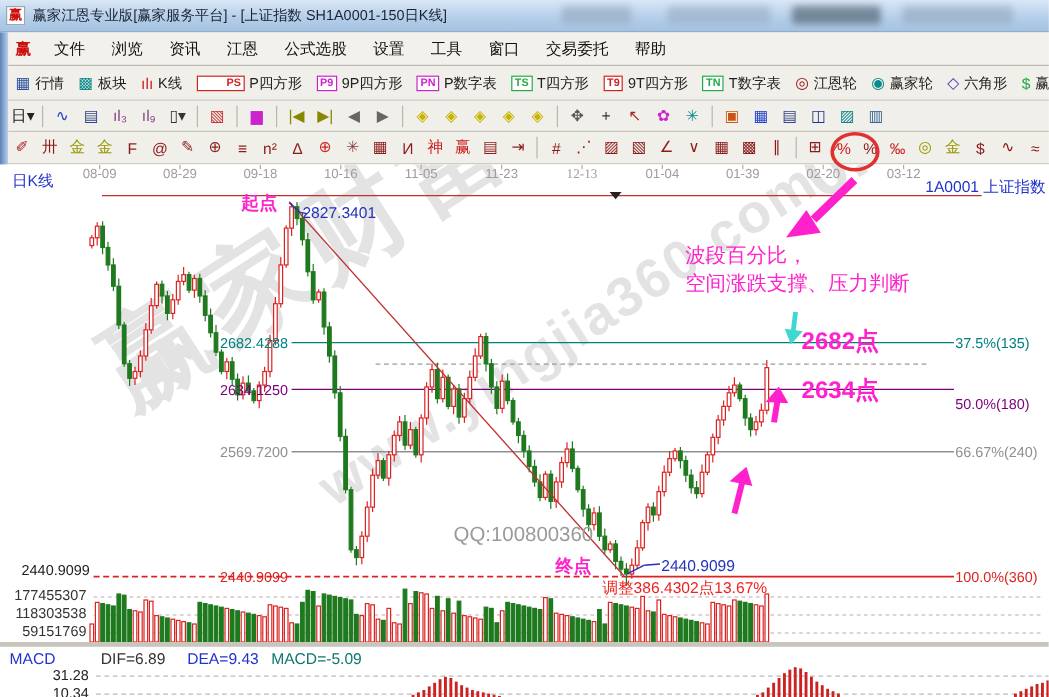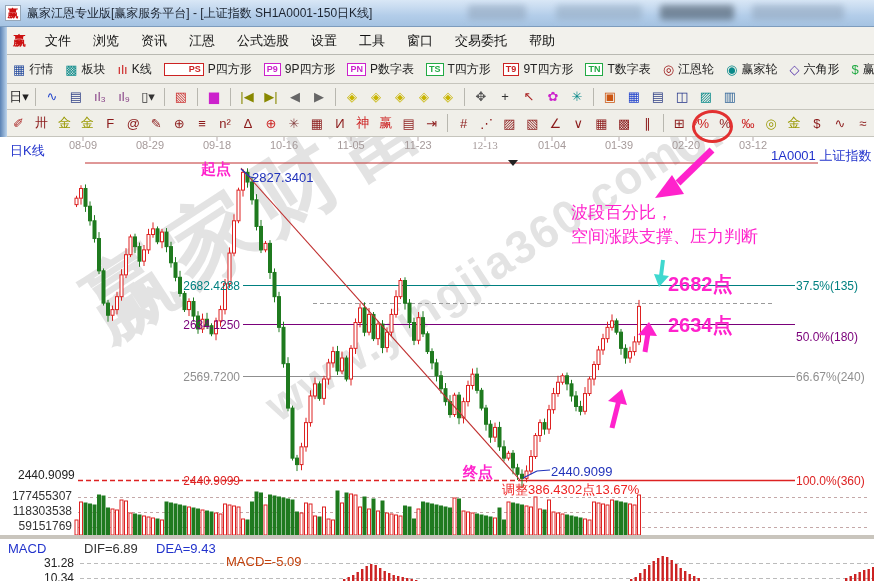--- a/index.html
+++ b/index.html
@@ -60,21 +60,21 @@
   #lbl-p2634    { left:668px; top:175px; font-size:20px; font-weight:bold; color:#ff22cc; }
   #lbl-qq       { left:378px; top:299px; font-size:17px; color:#9a9a9a; }
   #lbl-end      { left:463px; top:326px; font-size:15px; font-weight:bold; color:#ff22cc; }
   #lbl-bottom-price { left:551px; top:327px; font-size:13px; color:#2233bb; }
   #lbl-adjust   { left:502px; top:344px; font-size:13px; color:#ee2222; }
   #lbl-axis-price { left:18px; top:331px; font-size:12px; color:#222; }
 
   #macd-pane { left:8px;   top:404px; font-size:13px; color:#2233cc; }
   #macd-dif  { left:84px;  top:404px; font-size:13px; color:#333; }
   #macd-dea  { left:156px; top:404px; font-size:13px; color:#2233cc; }
-  #macd-val  { left:226px; top:417px; font-size:13px; color:#c2410c; }
+  #macd-val  { left:226px; top:404px; font-size:13px; color:#0f766e; }
   #macd-t1   { left:44px;  top:419px; font-size:12px; color:#222; }
   #macd-t2   { left:44px;  top:434px; font-size:12px; color:#222; }
 
   .vol-sep { position:absolute; left:0; top:398px; width:874px; height:4px;
     background:#c9c5bd; }
 
   .wm { position:absolute; color:#bdbdbd; opacity:.42; pointer-events:none;
     white-space:nowrap; font-weight:bold; }
   #wm1 { left:60px;  top:130px; font-size:88px; letter-spacing:10px;
     transform:rotate(-33deg); transform-origin:left top; }
@@ -725,20 +725,21 @@
   <div class="vol-sep"></div>
 
   <div class="lbl" id="pane-label">日K线</div>
   <div class="lbl" id="symbol-label">1A0001  上证指数</div>
   <div class="lbl" id="lbl-start">起点</div>
   <div class="lbl" id="lbl-peak-price">2827.3401</div>
   <div class="lbl" id="lbl-note1">波段百分比，</div>
   <div class="lbl" id="lbl-note2">空间涨跌支撑、压力判断</div>
   <div class="lbl" id="lbl-p2682">2682点</div>
   <div class="lbl" id="lbl-p2634">2634点</div>
+  <div class="lbl" id="lbl-qq">QQ:100800360</div>
   <div class="lbl" id="lbl-end">终点</div>
   <div class="lbl" id="lbl-bottom-price">2440.9099</div>
   <div class="lbl" id="lbl-adjust">调整386.4302点13.67%</div>
   <div class="lbl" id="lbl-axis-price">2440.9099</div>
 
   <div class="lbl" id="macd-pane">MACD</div>
   <div class="lbl" id="macd-dif">DIF=6.89</div>
   <div class="lbl" id="macd-dea">DEA=9.43</div>
   <div class="lbl" id="macd-val">MACD=-5.09</div>
   <div class="lbl" id="macd-t1">31.28</div>

